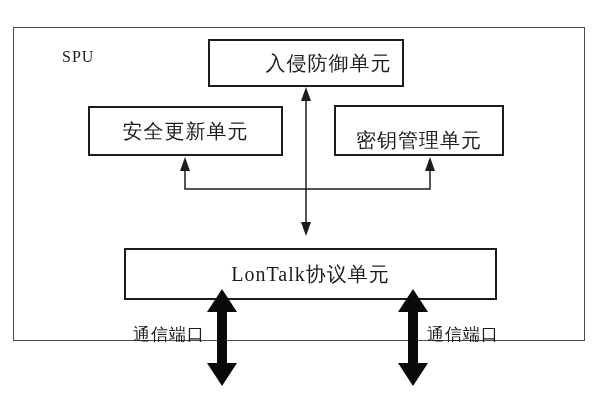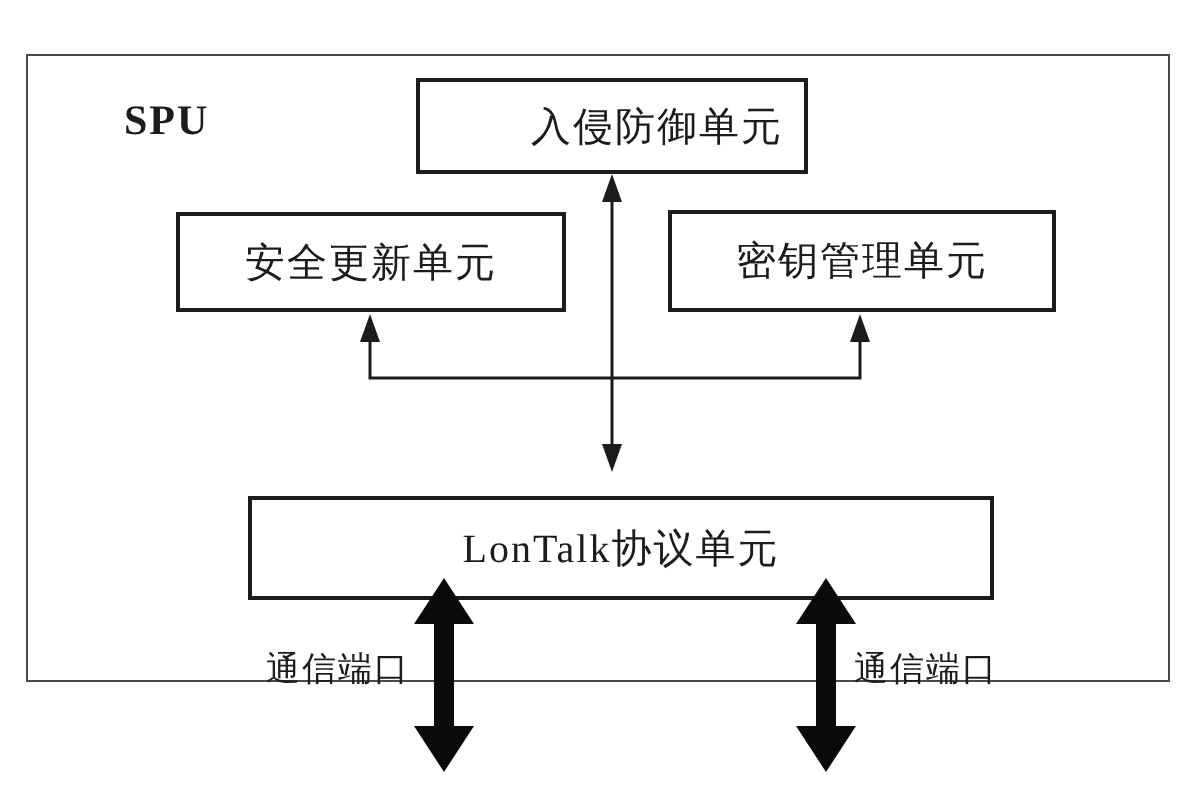--- a/index.html
+++ b/index.html
@@ -33,27 +33,27 @@
     display: flex;
     align-items: center;
     justify-content: center;
     color: var(--text);
     font-size: 20px;
     letter-spacing: 1px;
     white-space: nowrap;
   }
   .box-intrusion { left: 208px; top: 39px;  width: 196px; height: 48px; padding-left: 45px; }
   .box-update    { left: 88px;  top: 106px; width: 195px; height: 50px; }
-  .box-key       { left: 334px; top: 105px; width: 194px; height: 51px; }
+  .box-key       { left: 334px; top: 105px; width: 170px; height: 51px; align-items: flex-end; }
   .box-lontalk   { left: 124px; top: 236px; width: 373px; height: 52px; margin-top: 12px; }
   .spu-label {
     position: absolute;
     left: 62px; top: 48px;
-    font-size: 21px;
-    font-weight: bold;
+    font-size: 16px;
+    font-weight: normal;
     color: var(--text);
     letter-spacing: 1px;
   }
   .port-label {
     position: absolute;
     top: 323px;
     font-size: 17px;
     color: var(--text);
     letter-spacing: 1px;
     white-space: nowrap;

